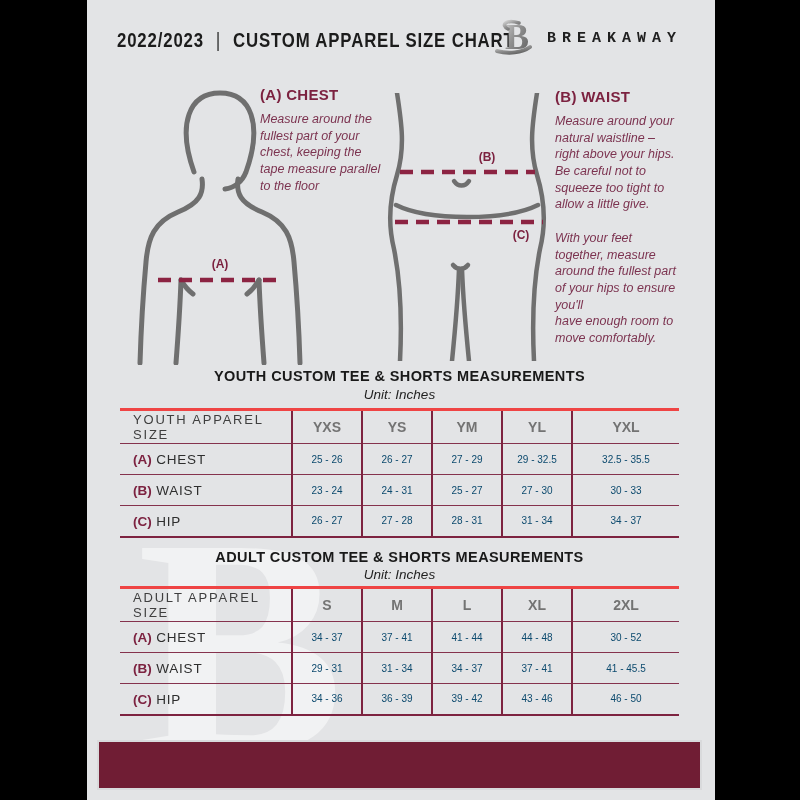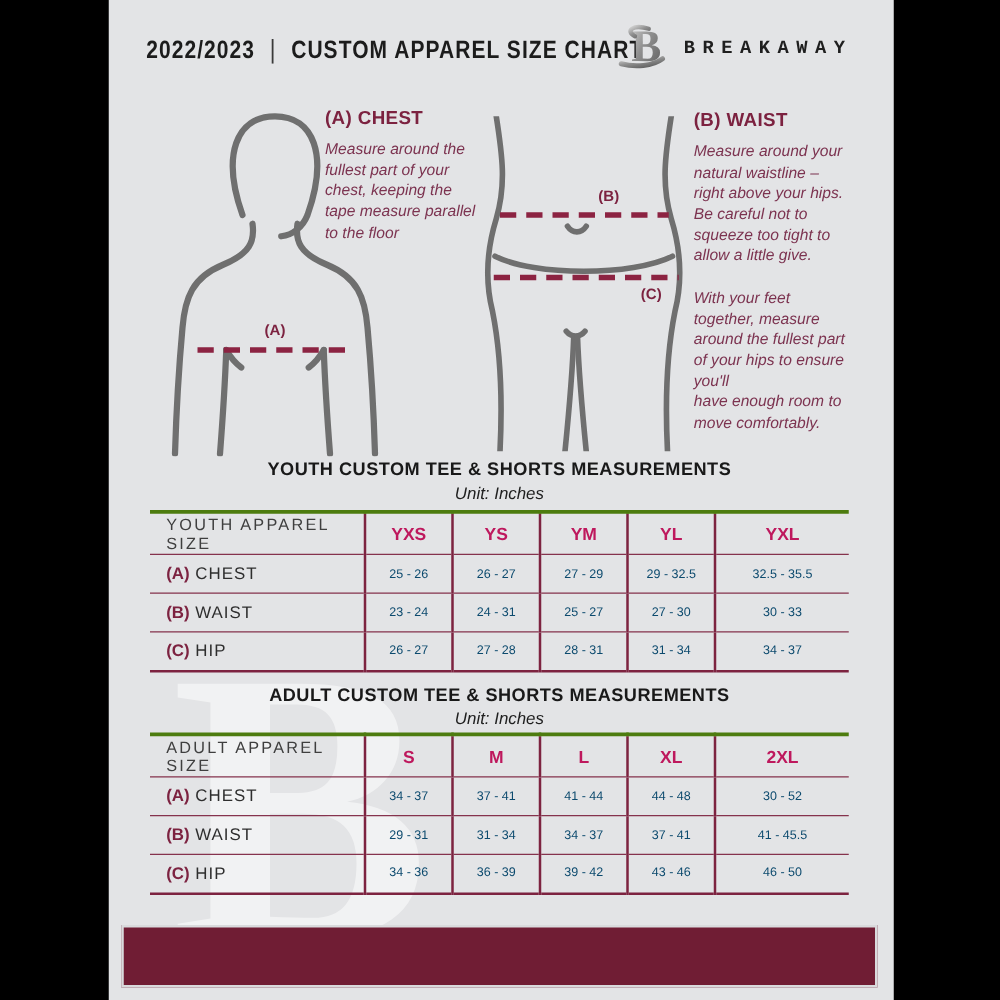--- a/index.html
+++ b/index.html
@@ -39,30 +39,30 @@
 
   .section-title { position:absolute; left:33px; width:559px; text-align:center; z-index:1;
     font-size:14.5px; font-weight:bold; letter-spacing:0.4px; color:#191919; }
   .section-unit { position:absolute; left:33px; width:559px; text-align:center; z-index:1;
     font-size:13.5px; font-style:italic; color:#1f1f1f; }
   .title-youth { top:368px; } .unit-youth { top:387px; }
   .title-adult { top:549px; } .unit-adult { top:567px; }
 
   table.size-table { position:absolute; left:33px; width:559px; z-index:1;
     border-collapse:collapse; table-layout:fixed;
-    border-top:3px solid #4d7c0f; border-bottom:2px solid #7d2340; }
+    border-top:3px solid #ef4444; border-bottom:2px solid #7d2340; }
   .table-youth { top:408px; }
   .table-adult { top:586px; }
   .size-table th, .size-table td { border-left:2px solid #7d2340; text-align:center; vertical-align:middle; }
   .size-table th:first-child, .size-table td:first-child { border-left:none; text-align:left; padding-left:13px; }
   .size-table thead th { height:34px; }
   .size-table tbody td { height:31px; border-top:1.5px solid rgba(125,35,64,0.92); }
   .col-label { width:172px; } .col-s { width:70px; } .col-last { width:107px; }
   .hdr-label { font-size:13px; font-weight:normal; letter-spacing:1.8px; color:#3f3f3f; }
-  .hdr-size { font-size:14px; font-weight:bold; color:#be185d; }
+  .hdr-size { font-size:14px; font-weight:bold; color:#737373; }
   .cell-val { font-size:10px; color:#0c4a6e; }
   .row-marker { font-weight:bold; color:#7c2240; font-size:13.5px; }
   .row-label { font-size:13.5px; color:#2e2e2e; letter-spacing:0.8px; }
 
   .footer-bar { position:absolute; left:10px; top:740px; width:605px; height:50px; z-index:2;
     background:#701d34; border:2px solid #d9dadc; }
 </style>
 </head>
 <body>
 

